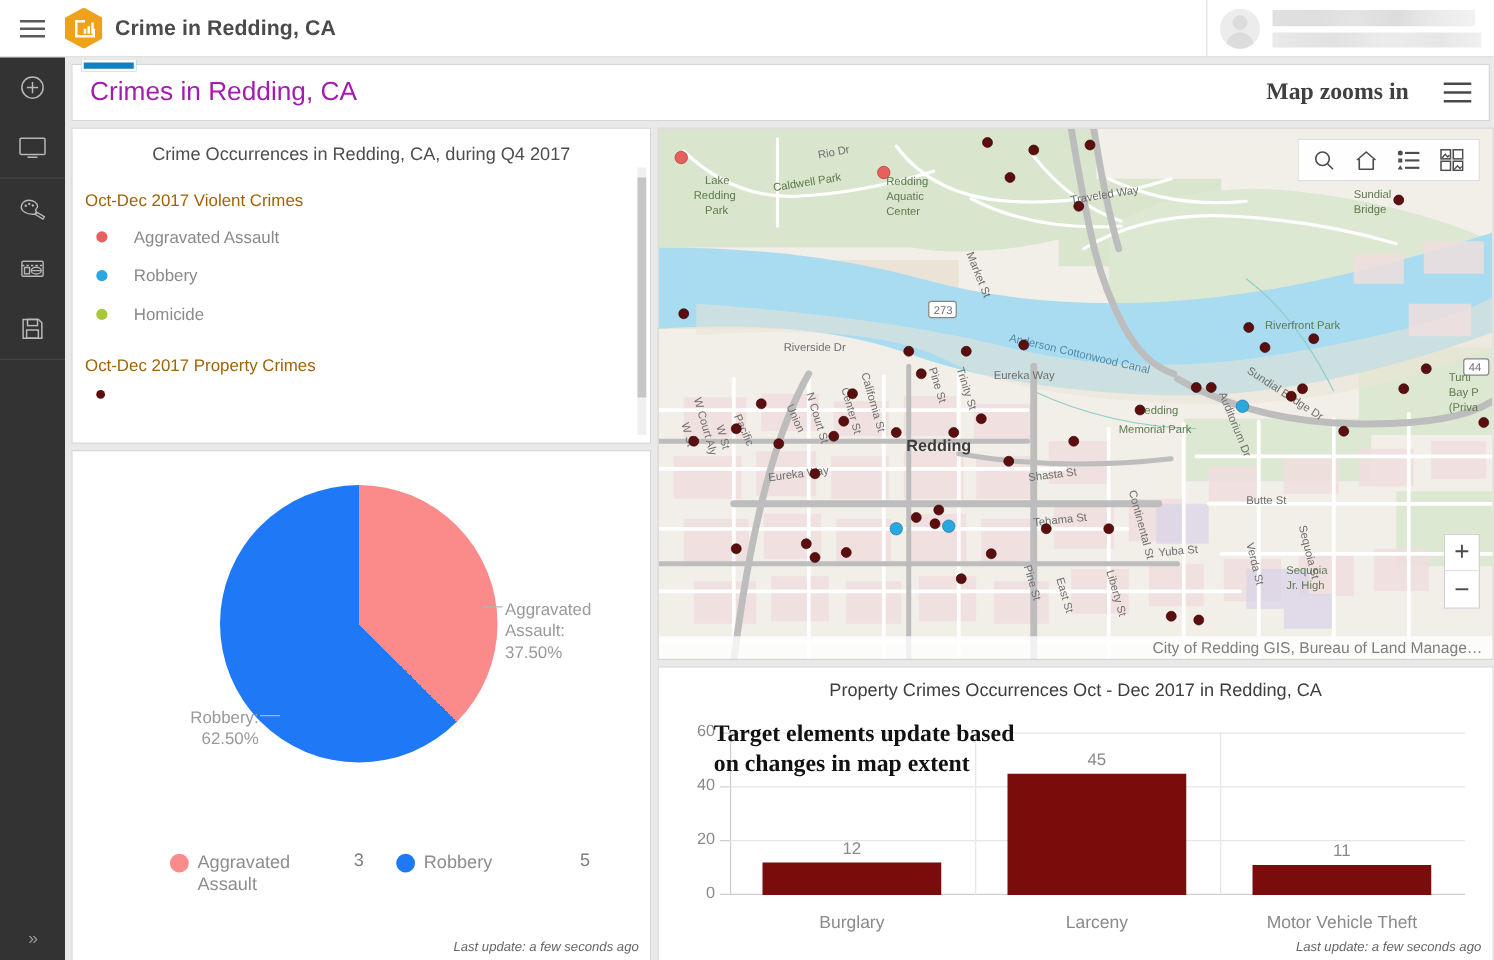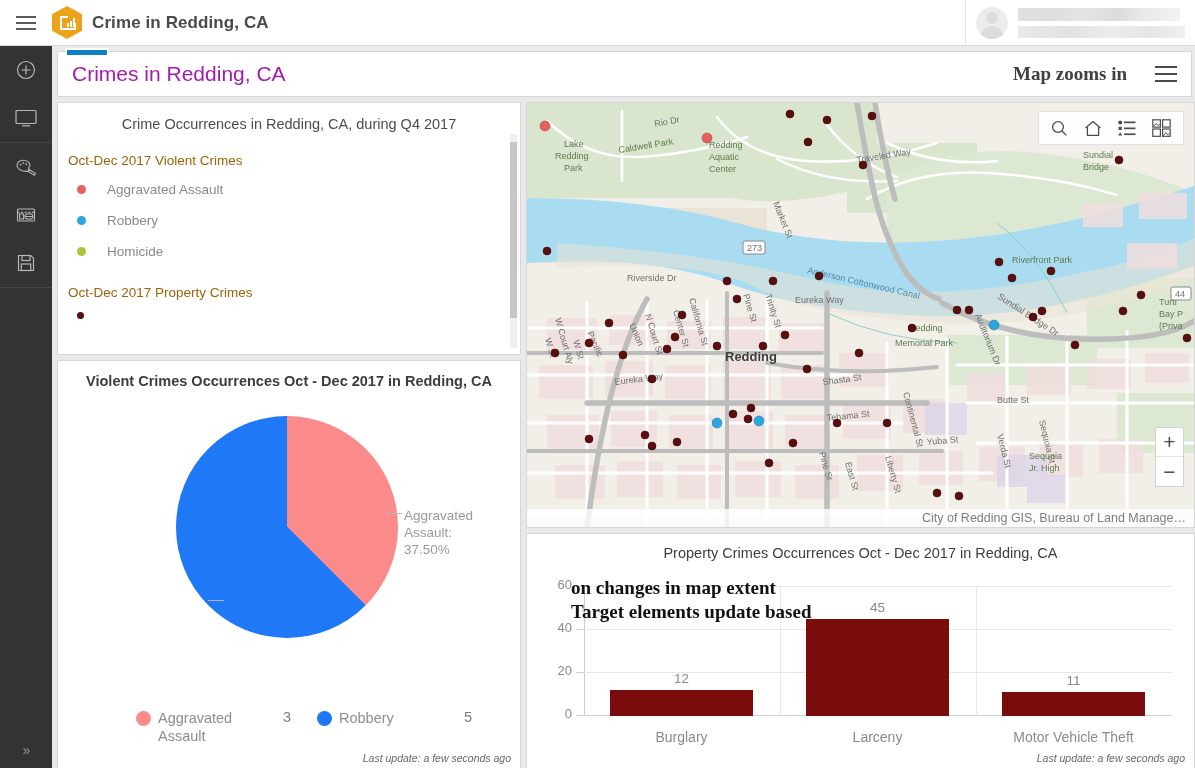--- a/index.html
+++ b/index.html
@@ -242,29 +242,32 @@
             <span class="legend-dot" style="background:#5c0d0d"></span>
             <span class="legend-lbl"></span>
           </div>
         </div>
         <div class="legend-scroll">
             <i></i>
           </div>
       </div>
 
       <div class="card card-pie">
-        <div class="card-title">Violent Crimes Occurrences Oct - Dec 2017 in Redding, CA</div>
         <div class="pie-wrap">
           <div class="pie"></div>
           <div class="leader leader-r"></div>
           <div class="leader leader-l"></div>
           <div class="pie-lbl pie-lbl-r">
             <div>Aggravated</div>
             <div>Assault:</div>
             <div>37.50%</div>
+          </div>
+          <div class="pie-lbl pie-lbl-l">
+            <div>Robbery:</div>
+            <div>62.50%</div>
           </div>
           <div class="pie-legend">
             <div class="pl-item">
               <span class="pl-dot" style="background:#fb8a8a"></span>
               <span class="pl-name">Aggravated Assault</span>
               <span class="pl-val">3</span>
             </div>
             <div class="pl-item">
               <span class="pl-dot" style="background:#1f78f5"></span>
               <span class="pl-name">Robbery</span>
@@ -531,22 +534,22 @@
         </div>
 
         <div class="map-zoomctl">
           <div>+</div>
           <div>−</div>
         </div>
         <div class="map-attr">City of Redding GIS, Bureau of Land Manage…</div>
       </div>
 
       <div class="annot-target">
+        <div>Target elements update based</div>
         <div>on changes in map extent</div>
-        <div>Target elements update based</div>
       </div>
 
       <div class="card card-bar">
         <div class="card-title">Property Crimes Occurrences Oct - Dec 2017 in Redding, CA</div>
         <div class="bar-area">
           <div class="bar-axisline"></div>
           <div class="bar-gridline" style="top:0"></div>
           <div class="bar-gridline" style="top:43px"></div>
           <div class="bar-gridline" style="top:86px"></div>
           <div class="bar-baseline"></div>

